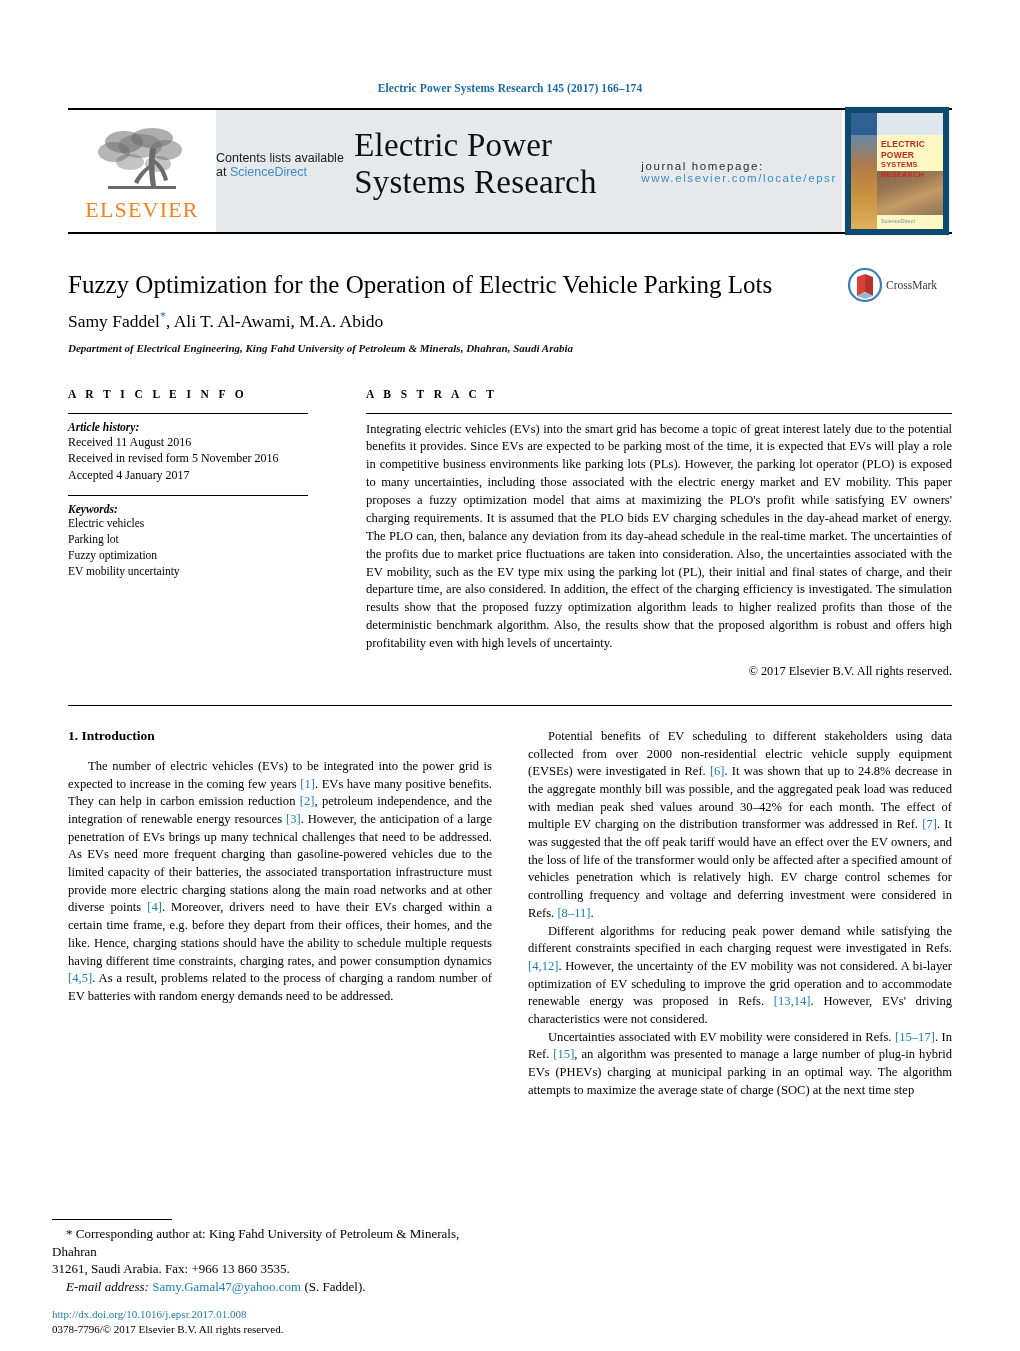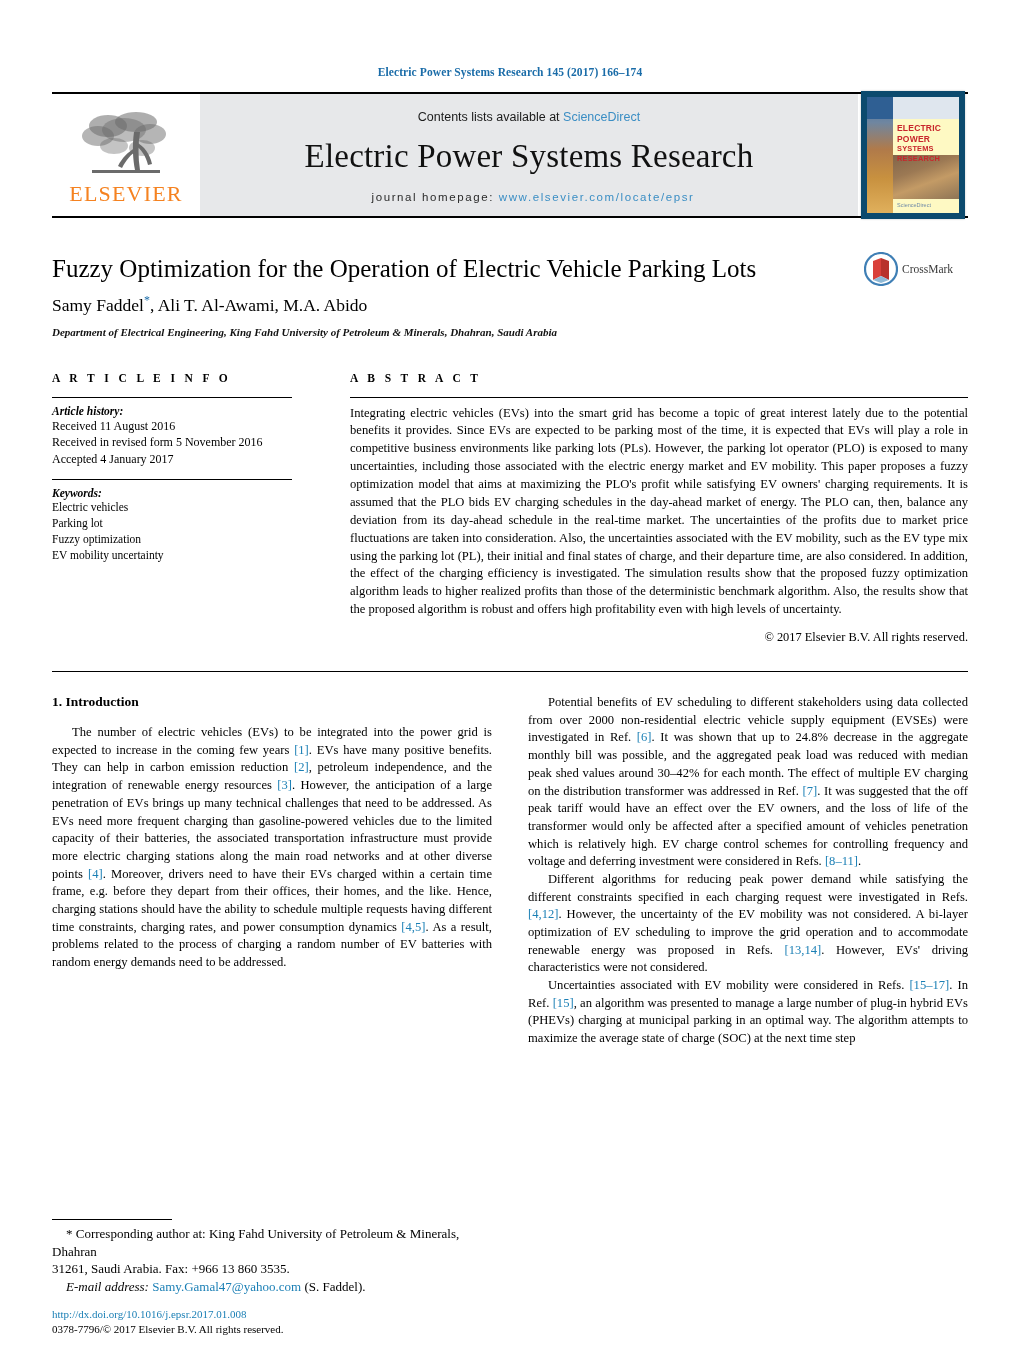--- a/index.html
+++ b/index.html
@@ -12,21 +12,21 @@
     height: 1351px;
     font-family: "Liberation Serif", "DejaVu Serif", serif;
     color: #000000;
     position: relative;
     overflow: hidden;
   }
   .page {
     position: relative;
     width: 1020px;
     height: 1351px;
-    padding: 0;
+    padding: 16px;
     box-sizing: border-box;
   }
 
   
   .running-head {
     text-align: center;
     color: #1a6ca8;
     font-weight: bold;
     font-size: 11.5px;
     letter-spacing: .1px;
@@ -60,21 +60,21 @@
     font-family: "Liberation Serif", serif;
     font-size: 22px;
     letter-spacing: 1.2px;
     margin-top: 1px;
     line-height: 1;
   }
   .center-block {
     flex: 1 1 auto;
     background: #e7e8ea;
     display: flex;
-    flex-direction: column;
+    flex-direction: row;
     align-items: center;
     justify-content: center;
     padding: 6px 0 4px 0;
   }
   .contents-line {
     font-family: "Liberation Sans", sans-serif;
     font-size: 12.5px;
     color: #1b1b1b;
     margin-bottom: 14px;
   }

